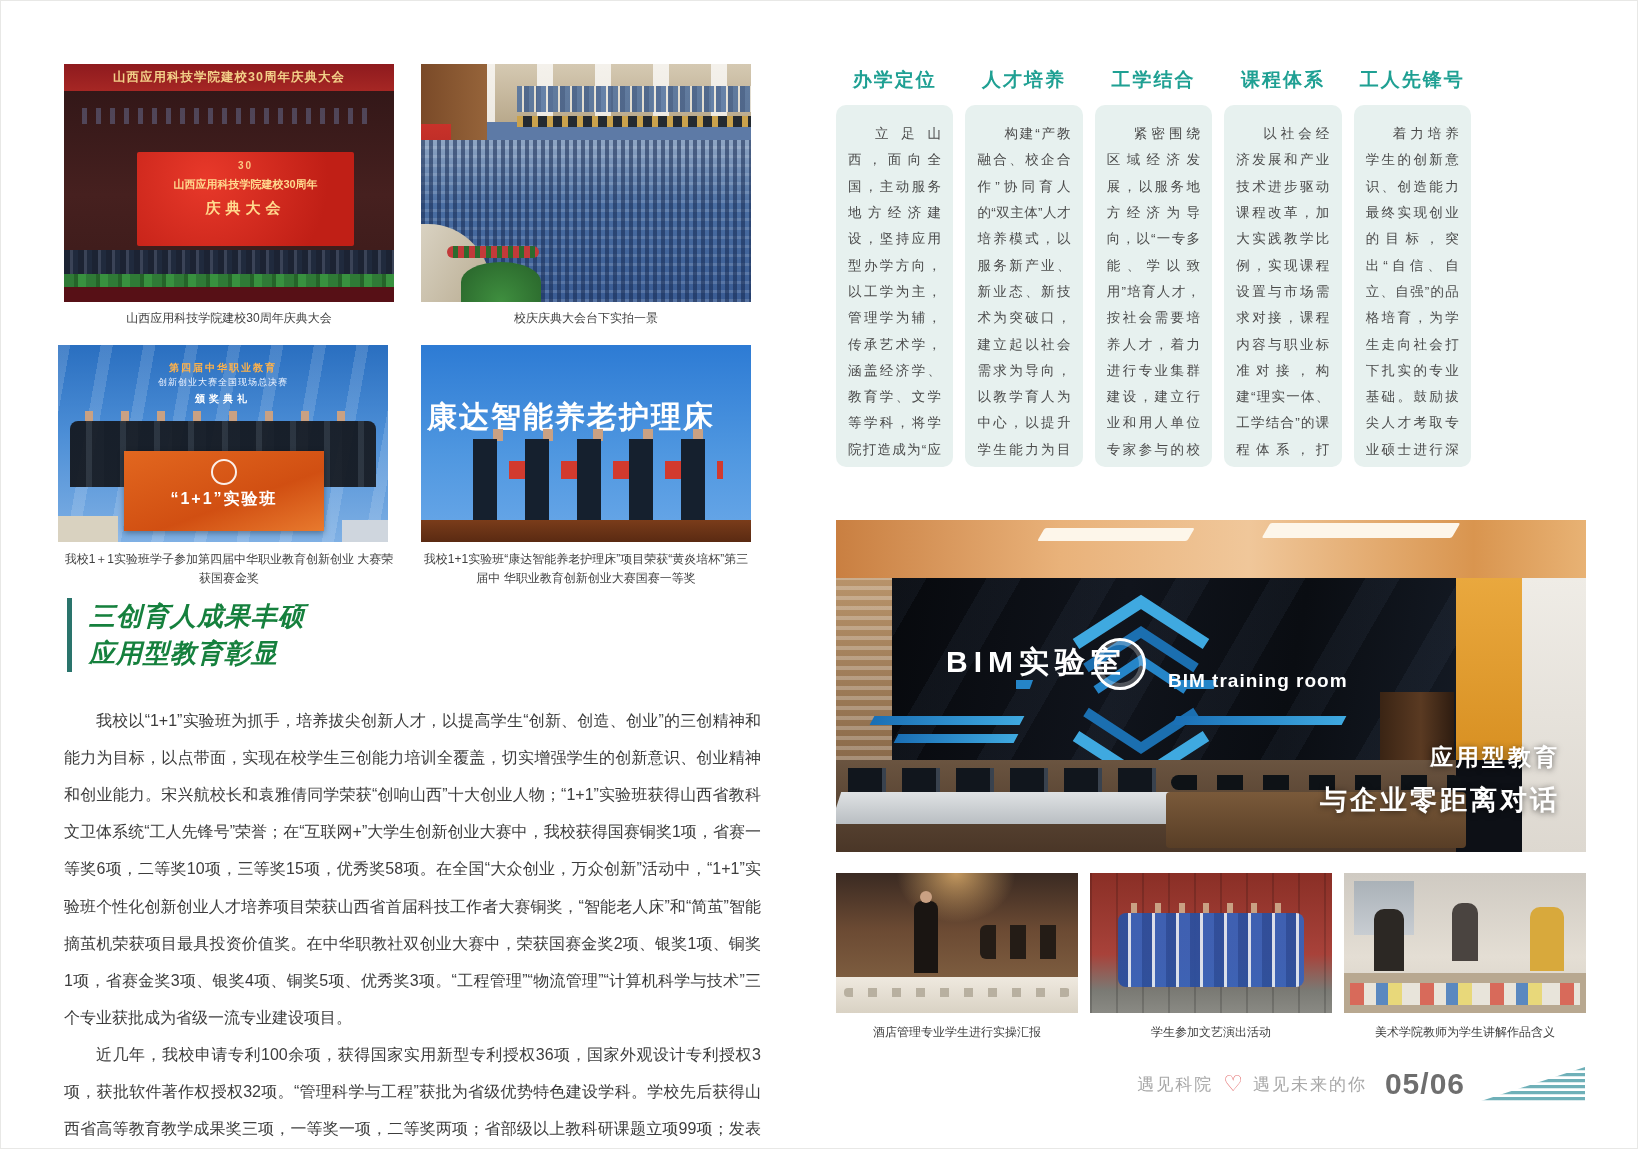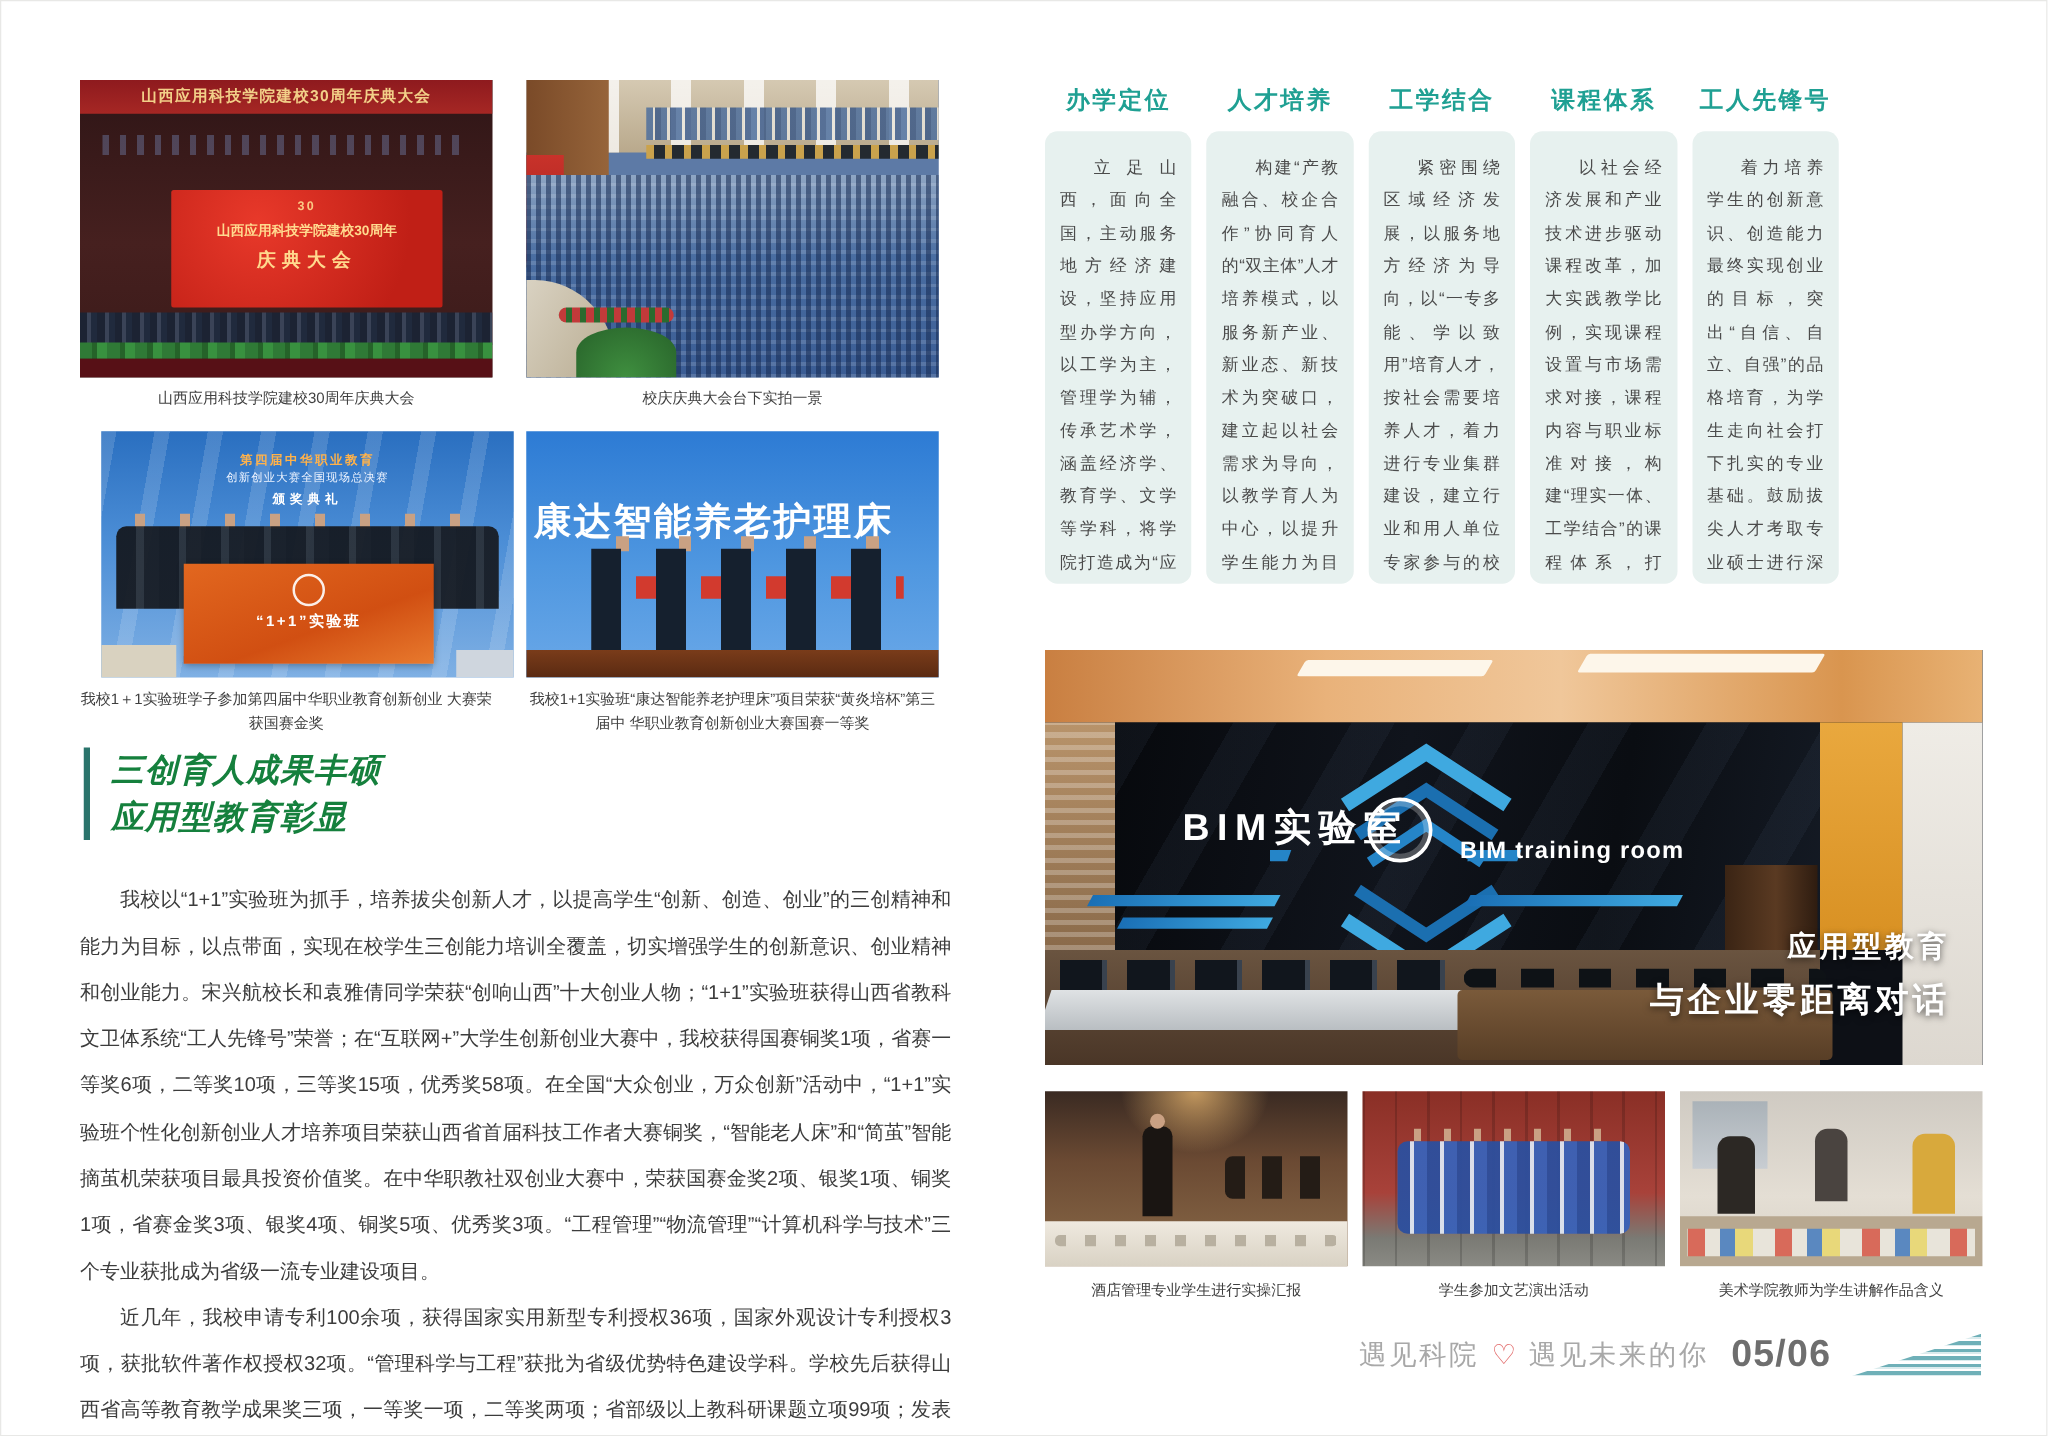--- a/index.html
+++ b/index.html
@@ -29,30 +29,30 @@
   .p2-wall-left { position:absolute; left:0; top:0; width:66px; height:150px; background:linear-gradient(90deg,#7a4a28,#96643a); }
   .p2-balcony { position:absolute; left:96px; right:0; top:22px; height:26px; background:repeating-linear-gradient(90deg,#4e6f9d 0 5px,#e8e4da 5px 7px,#3c5a88 7px 12px); opacity:.85; }
   .p2-banner { position:absolute; left:96px; right:0; top:52px; height:11px; background:repeating-linear-gradient(90deg,#caa24c 0 6px,#242a30 6px 15px); }
   .p2-redscreen { position:absolute; left:0; top:60px; width:30px; height:86px; background:linear-gradient(#c8322a,#a21f1f); }
   .p2-crowd { position:absolute; left:0; right:0; top:76px; bottom:0;
     background-image:repeating-linear-gradient(90deg,rgba(20,40,80,.55) 0 4px,transparent 4px 8px),repeating-linear-gradient(0deg,rgba(255,255,255,.14) 0 3px,transparent 3px 9px),linear-gradient(180deg,#8fa6c4,#4a6ea2 40%,#3a5c94); }
   .p2-stage { position:absolute; left:0; bottom:0; width:72px; height:78px; background:linear-gradient(120deg,#d9d2c2,#b8ab90); border-radius:0 90% 0 0; }
   .p2-flowers { position:absolute; left:26px; bottom:44px; width:92px; height:12px; background:repeating-linear-gradient(90deg,#c23a3a 0 6px,#2c6b2e 6px 11px); border-radius:6px; }
   .p2-plants { position:absolute; left:40px; bottom:0; width:80px; height:40px; background:radial-gradient(ellipse at 50% 100%,#3f8f3f,#2c6b2e 80%); border-radius:50% 50% 0 0; }
 
-  .photo3 { left:80px; top:344px; width:330px; height:197px; background:linear-gradient(180deg,#2a6fc0 0%,#4c8ed6 45%,#7fb0e4 100%); }
+  .photo3 { left:57px; top:344px; width:330px; height:197px; background:linear-gradient(180deg,#2a6fc0 0%,#4c8ed6 45%,#7fb0e4 100%); }
   .p3-sheen { position:absolute; inset:0; background:repeating-linear-gradient(100deg,rgba(255,255,255,.14) 0 12px,transparent 12px 42px); }
   .p3-t1 { position:absolute; left:0; right:0; top:16px; text-align:center; color:#ffb24a; font-size:10px; font-weight:bold; letter-spacing:2px; }
   .p3-t2 { position:absolute; left:0; right:0; top:31px; text-align:center; color:#eef4ff; font-size:9px; letter-spacing:1px; }
   .p3-t3 { position:absolute; left:0; right:0; top:47px; text-align:center; color:#ffffff; font-size:10px; font-weight:bold; letter-spacing:4px; }
   .p3-heads { position:absolute; left:18px; right:18px; top:66px; height:12px; background:repeating-linear-gradient(90deg,transparent 0 9px,#c9a183 9px 17px,transparent 17px 36px); }
   .p3-people { position:absolute; left:12px; right:12px; top:76px; height:66px; background:repeating-linear-gradient(90deg,#14181f 0 16px,#2a3038 16px 22px,#171b22 22px 34px); border-radius:8px 8px 0 0; opacity:.94; }
   .p3-flag { position:absolute; left:66px; top:106px; width:200px; height:80px; background:linear-gradient(160deg,#e2671f,#d14f12 60%,#e87a2e); box-shadow:0 2px 6px rgba(0,0,0,.35); }
   .p3-flag-emblem { width:26px; height:26px; margin:8px auto 4px auto; border:2px solid rgba(255,255,255,.9); border-radius:50%; }
-  .p3-flag-text { color:#fff; font-weight:bold; font-size:12px; text-align:center; letter-spacing:2px; }
+  .p3-flag-text { color:#fff; font-weight:bold; font-size:16px; text-align:center; letter-spacing:2px; }
   .p3-floor-l { position:absolute; left:0; bottom:0; width:60px; height:26px; background:#d9d2c0; }
   .p3-floor-r { position:absolute; right:0; bottom:0; width:46px; height:22px; background:#cfd6de; }
 
   .photo4 { left:420px; top:344px; width:330px; height:197px; background:linear-gradient(180deg,#2d7bd4,#4f97e0 55%,#6aa8e8); }
   .p4-bigtext { position:absolute; left:6px; top:52px; right:0; color:#ffffff; font-size:30px; font-weight:bold; white-space:nowrap; overflow:hidden; letter-spacing:2px; }
   .p4-heads { position:absolute; left:58px; top:84px; width:236px; height:12px; background:repeating-linear-gradient(90deg,transparent 0 14px,#c9a183 14px 24px,transparent 24px 50px); }
   .p4-people { position:absolute; left:52px; top:94px; width:248px; height:84px; background:repeating-linear-gradient(90deg,#15202e 0 24px,transparent 24px 52px); }
   .p4-certs { position:absolute; left:62px; top:116px; width:240px; height:18px; background:repeating-linear-gradient(90deg,transparent 0 26px,#d23a2e 26px 42px,transparent 42px 52px); }
   .p4-floor { position:absolute; left:0; right:0; bottom:0; height:22px; background:linear-gradient(#7a3c1a,#5a2a12); }
 
@@ -114,21 +114,21 @@
   .sp3-win { position:absolute; left:10px; top:8px; width:60px; height:54px; background:linear-gradient(#aab2b8,#c8cdd2); }
   .sp3-figl { position:absolute; left:30px; top:36px; width:30px; height:62px; background:#2c2824; border-radius:10px 10px 0 0; }
   .sp3-figc { position:absolute; left:108px; top:30px; width:26px; height:58px; background:#4a4440; border-radius:10px 10px 0 0; }
   .sp3-figr { position:absolute; right:22px; top:34px; width:34px; height:64px; background:#d8a93c; border-radius:10px 10px 0 0; }
   .sp3-table { position:absolute; left:0; right:0; bottom:0; height:40px; background:#b8a890; }
   .sp3-papers { position:absolute; left:6px; right:6px; bottom:8px; height:22px; background:repeating-linear-gradient(90deg,#d86a5a 0 14px,#e8e4da 14px 26px,#5a88c0 26px 38px,#e8d87a 38px 52px,#e8e4da 52px 70px); }
   .small-caps { left:835px; top:1022px; width:750px; display:flex; gap:12px; }
   .small-caps .caption { position:static; flex:1; }
 
   .footer { position:absolute; top:1066px; right:52px; display:flex; align-items:center; gap:10px; }
-  .footer-text { font-size:22px; color:#a8a8a8; letter-spacing:2px; }
+  .footer-text { font-size:17px; color:#a8a8a8; letter-spacing:2px; }
   .footer-heart { font-size:22px; color:#e26b6b; line-height:1; }
   .footer-page { font-size:30px; font-weight:bold; color:#6e6e6e; letter-spacing:1px; margin-left:8px; }
   .footer-stripes { width:104px; height:34px; margin-left:6px; background:repeating-linear-gradient(180deg,#6fb0b8 0 3px,rgba(111,176,184,.25) 3px 4px,transparent 4px 6px); clip-path:polygon(100% 0,100% 100%,0 100%); }
 </style>
 </head>
 <body>
 
 <div class="page">
 
   <figure class="photo photo1">

